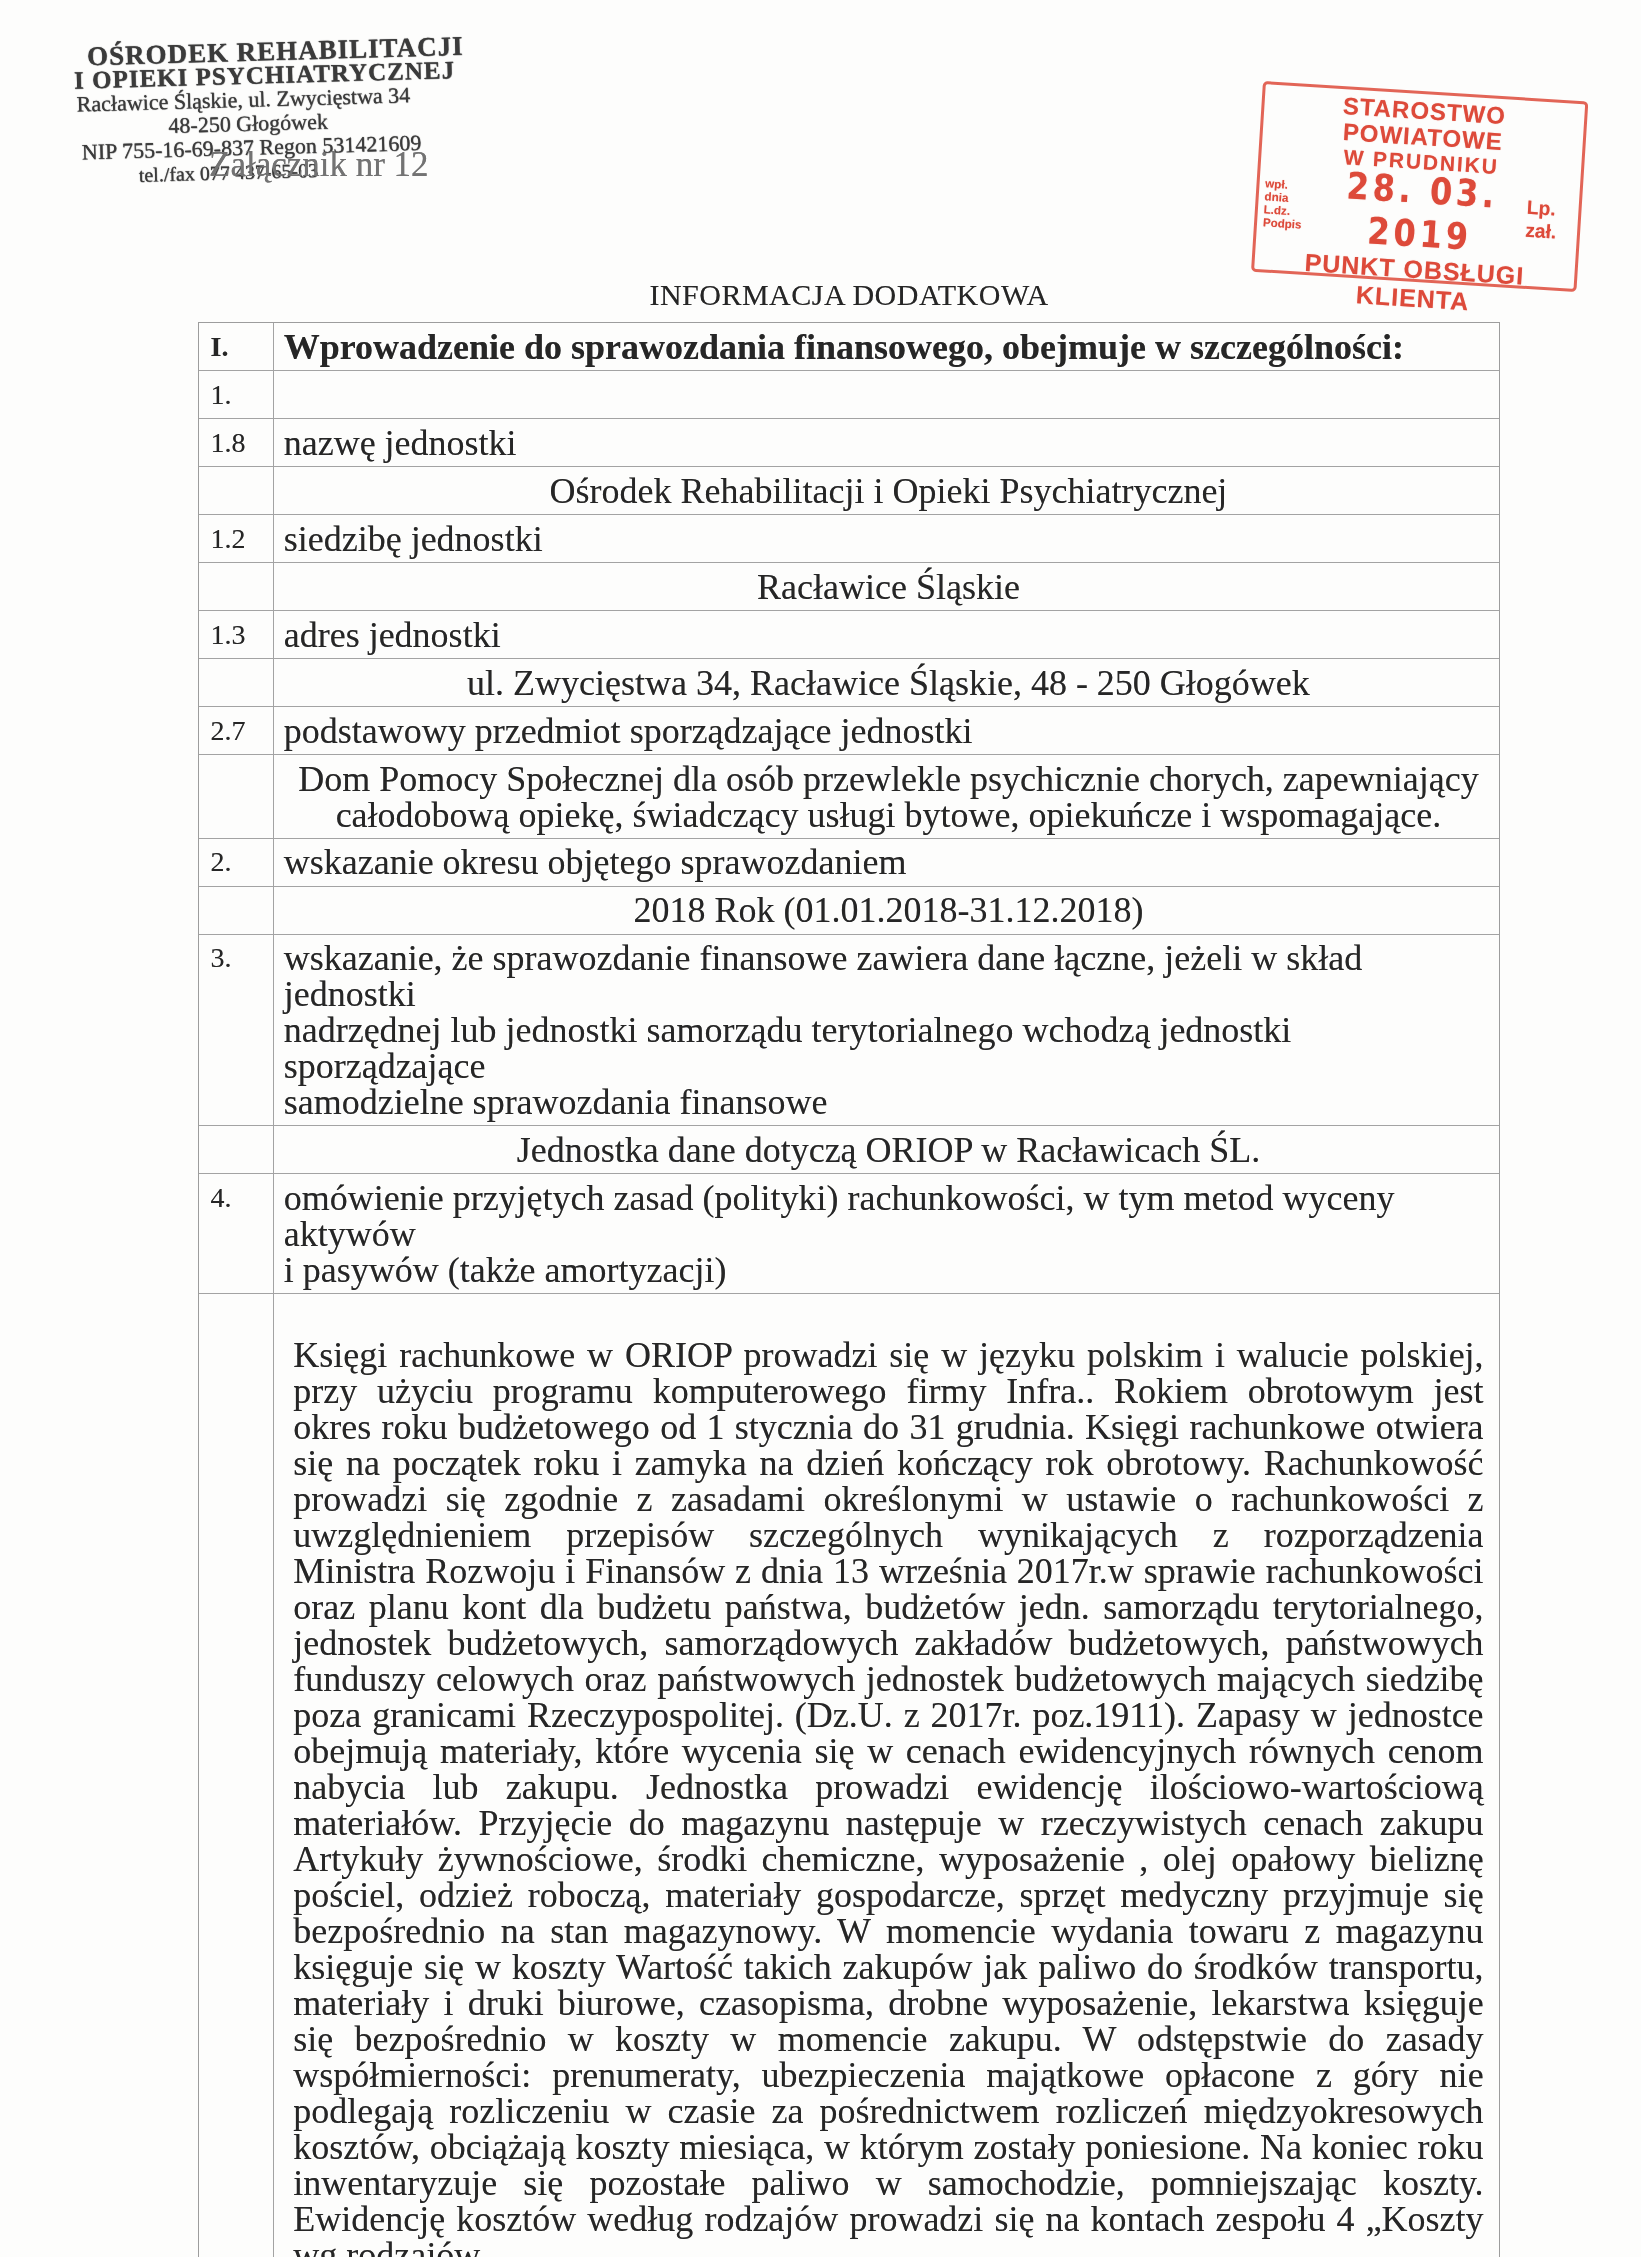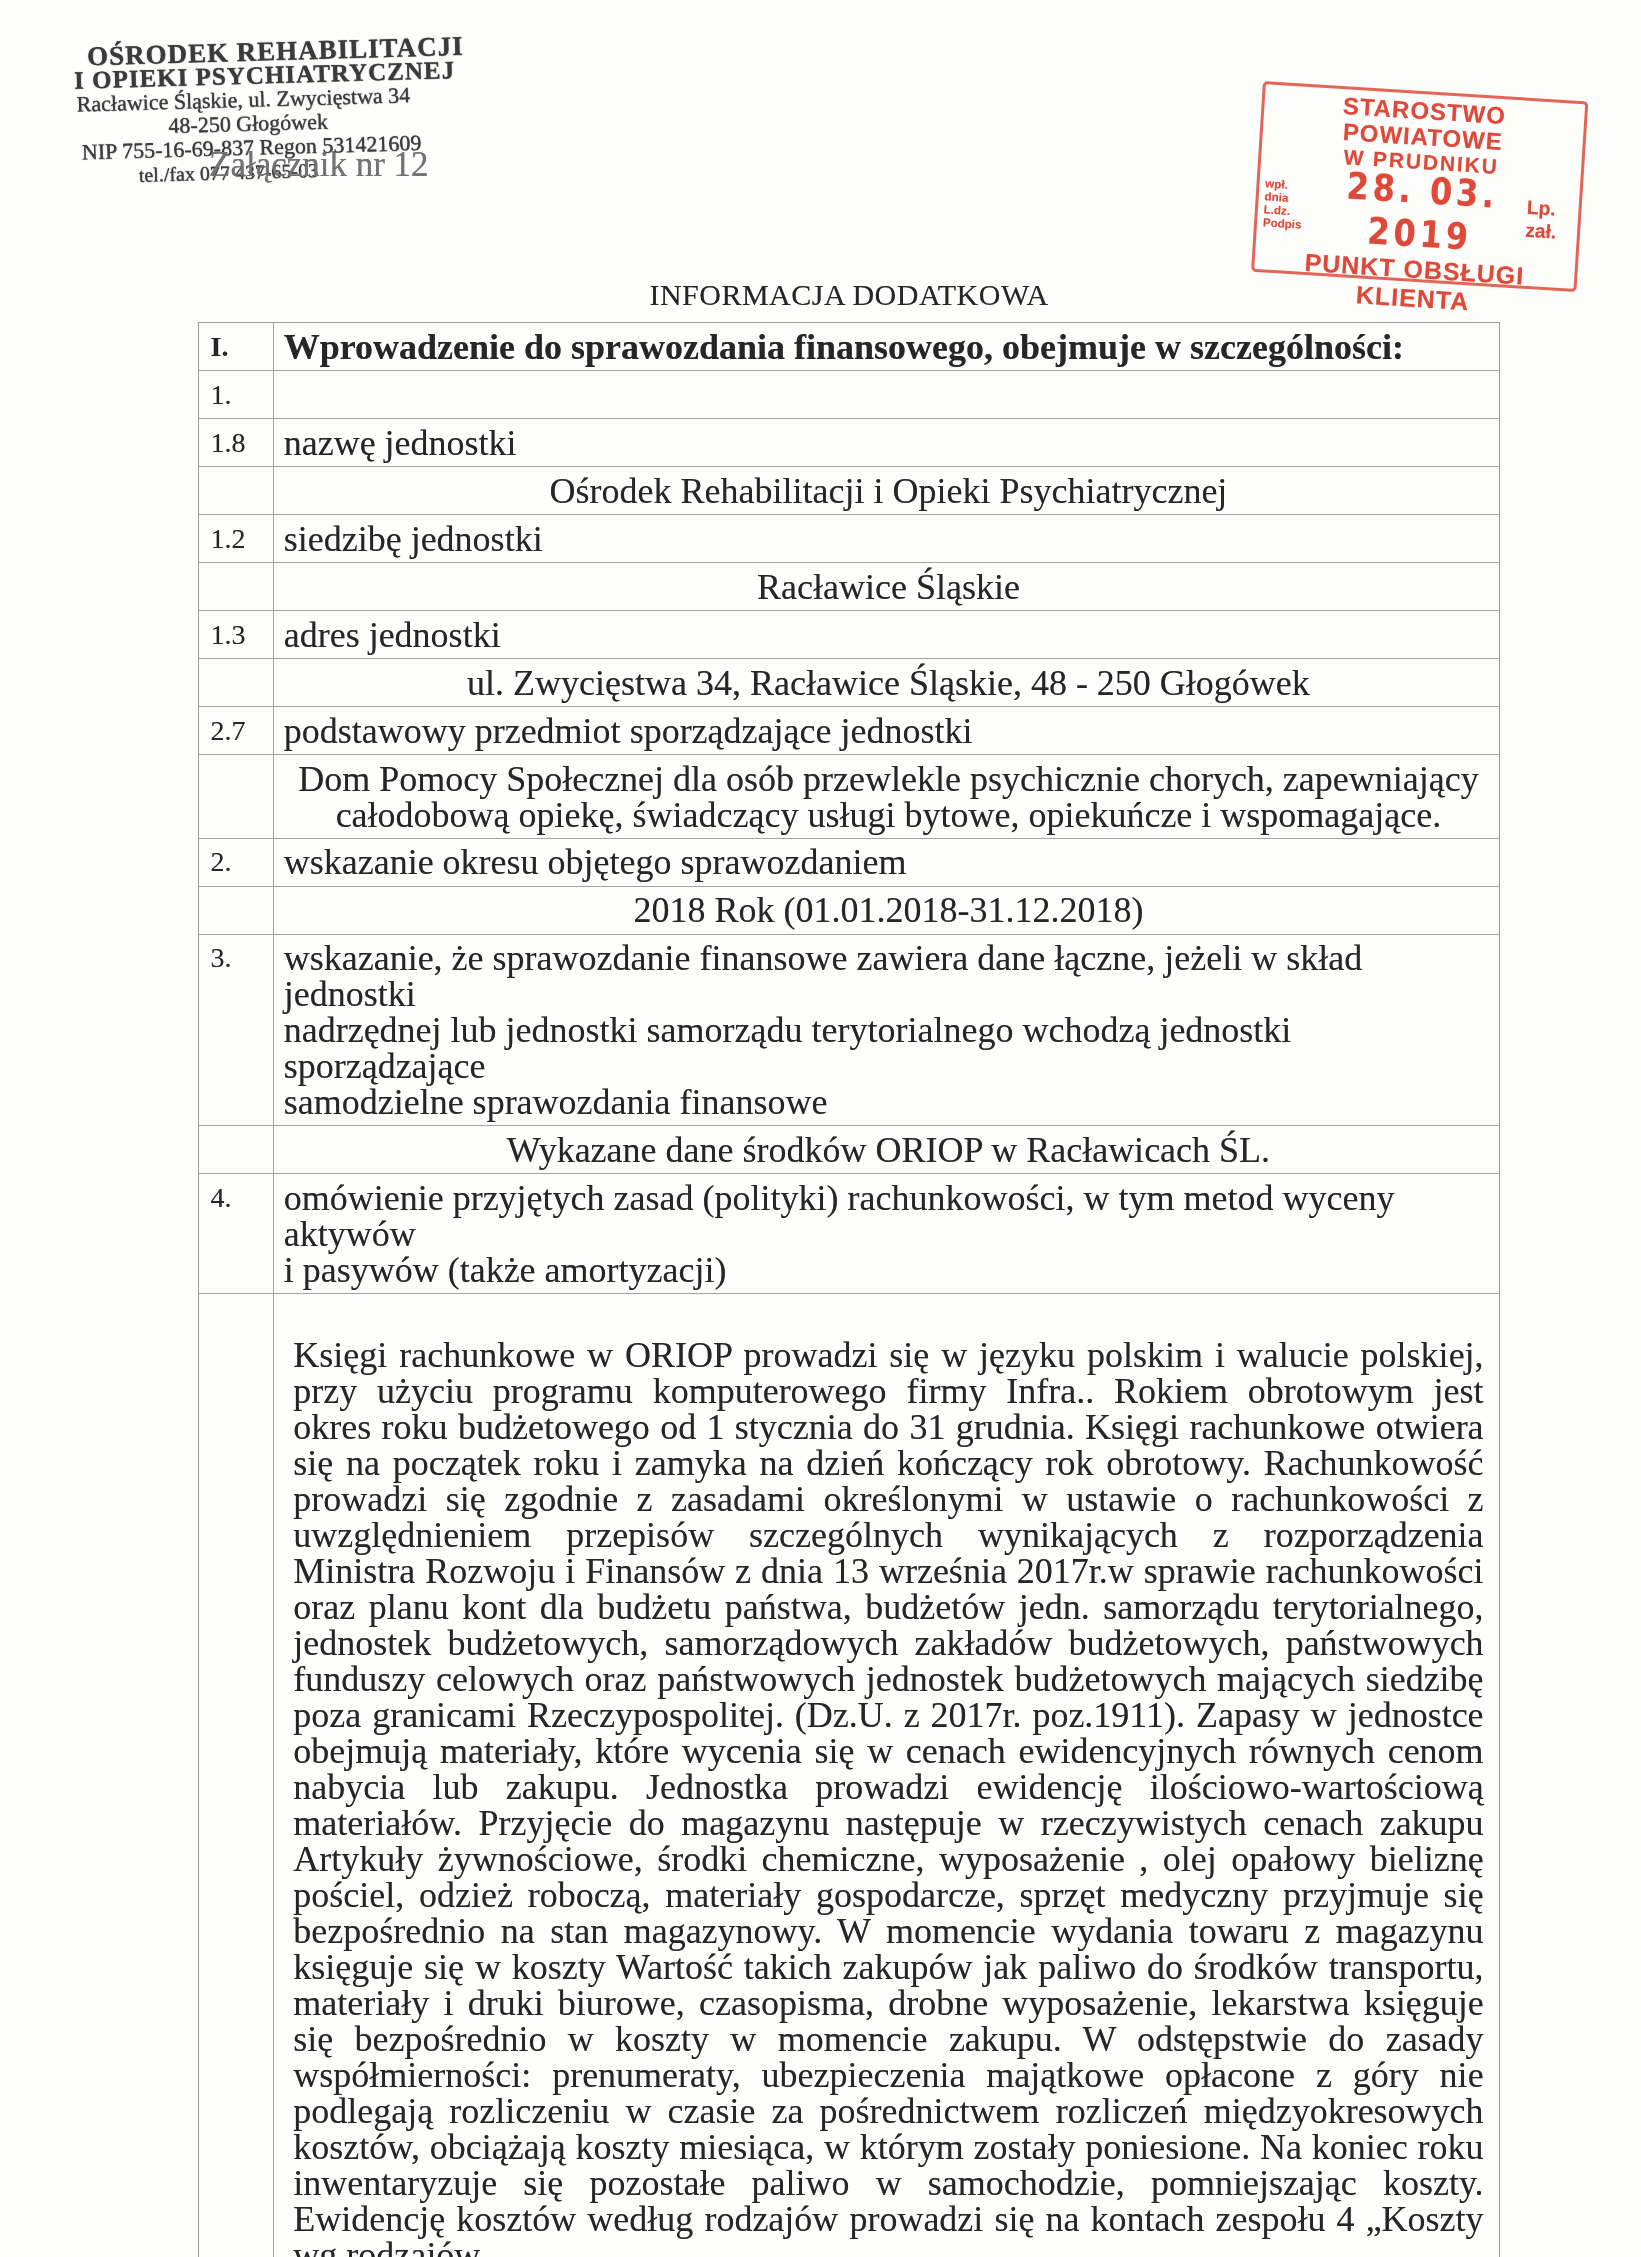--- a/index.html
+++ b/index.html
@@ -158,21 +158,21 @@
         <div class="c2">2018 Rok (01.01.2018-31.12.2018)</div>
       </div>
       <div class="trow">
         <div class="c1">3.</div>
         <div class="c2">wskazanie, że sprawozdanie finansowe zawiera dane łączne, jeżeli w skład jednostki
 nadrzędnej lub jednostki samorządu terytorialnego wchodzą jednostki sporządzające
 samodzielne sprawozdania finansowe</div>
       </div>
       <div class="trow value">
         <div class="c1"></div>
-        <div class="c2">Wykazane dane środków ORIOP w Racławicach ŚL.</div>
+        <div class="c2">Jednostka dane dotyczą ORIOP w Racławicach ŚL.</div>
       </div>
       <div class="trow">
         <div class="c1">4.</div>
         <div class="c2">omówienie przyjętych zasad (polityki) rachunkowości, w tym metod wyceny aktywów
 i pasywów (także amortyzacji)</div>
       </div>
       <div class="trow value justify">
         <div class="c1"></div>
         <div class="c2">Księgi rachunkowe w ORIOP prowadzi się w języku polskim i walucie polskiej, przy użyciu programu komputerowego firmy Infra.. Rokiem obrotowym jest okres roku budżetowego od 1 stycznia do 31 grudnia. Księgi rachunkowe otwiera się na początek roku i zamyka na dzień kończący rok obrotowy. Rachunkowość prowadzi się zgodnie z zasadami określonymi w ustawie o rachunkowości z uwzględnieniem przepisów szczególnych wynikających z rozporządzenia Ministra Rozwoju i Finansów z dnia 13 września 2017r.w sprawie rachunkowości oraz planu kont dla budżetu państwa, budżetów jedn. samorządu terytorialnego, jednostek budżetowych, samorządowych zakładów budżetowych, państwowych funduszy celowych oraz państwowych jednostek budżetowych mających siedzibę poza granicami Rzeczypospolitej. (Dz.U. z 2017r. poz.1911). Zapasy w jednostce obejmują materiały, które wycenia się w cenach ewidencyjnych równych cenom nabycia lub zakupu. Jednostka prowadzi ewidencję ilościowo-wartościową materiałów. Przyjęcie do magazynu następuje w rzeczywistych cenach zakupu Artykuły żywnościowe, środki chemiczne, wyposażenie , olej opałowy bieliznę pościel, odzież roboczą, materiały gospodarcze, sprzęt medyczny przyjmuje się bezpośrednio na stan magazynowy. W momencie wydania towaru z magazynu księguje się w koszty Wartość takich zakupów jak paliwo do środków transportu, materiały i druki biurowe, czasopisma, drobne wyposażenie, lekarstwa księguje się bezpośrednio w koszty w momencie zakupu. W odstępstwie do zasady współmierności: prenumeraty, ubezpieczenia majątkowe opłacone z góry nie podlegają rozliczeniu w czasie za pośrednictwem rozliczeń międzyokresowych kosztów, obciążają koszty miesiąca, w którym zostały poniesione. Na koniec roku inwentaryzuje się pozostałe paliwo w samochodzie, pomniejszając koszty. Ewidencję kosztów według rodzajów prowadzi się na kontach zespołu 4 „Koszty wg rodzajów</div>
       </div>

